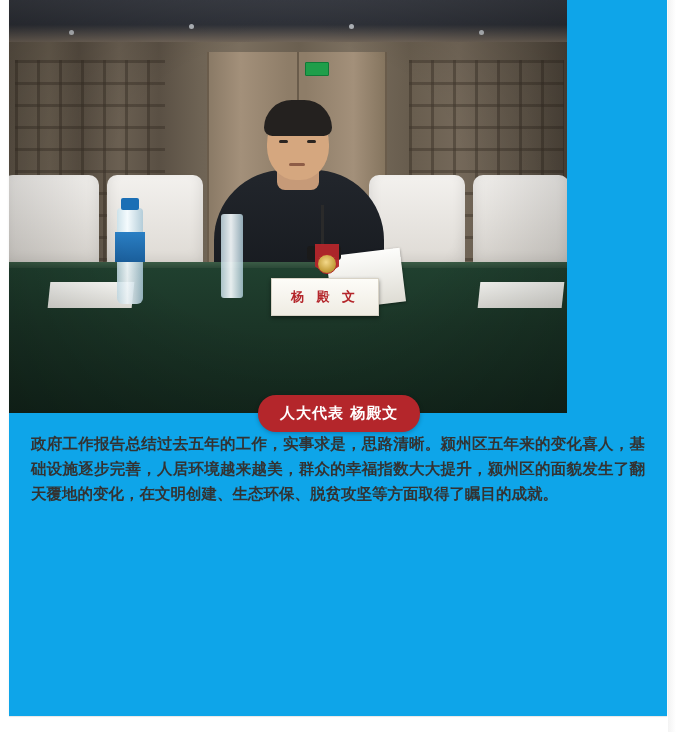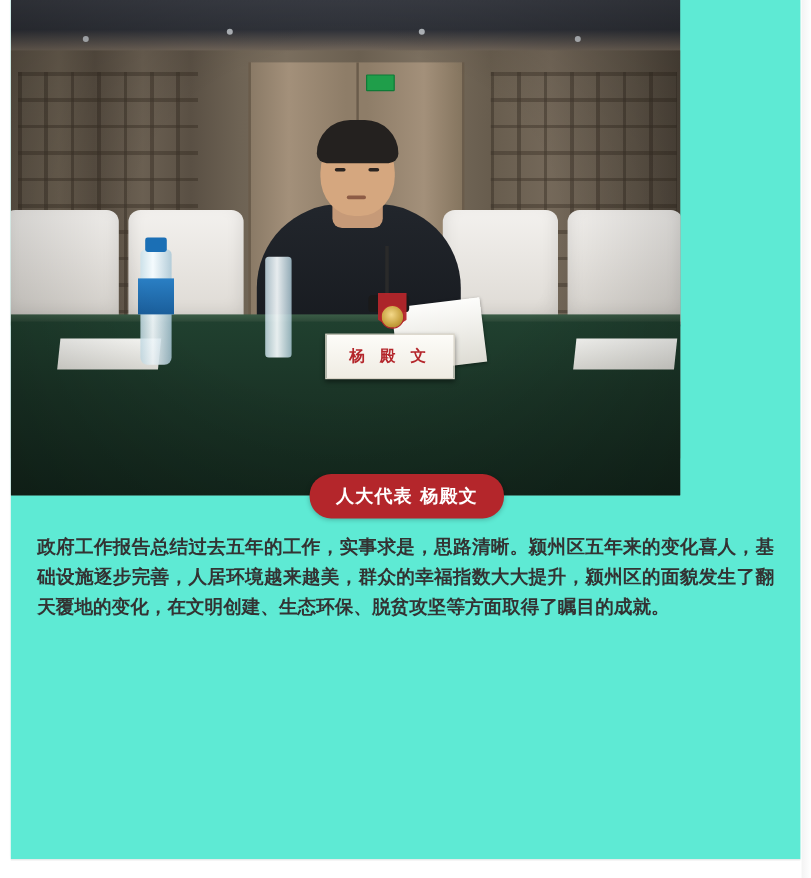--- a/index.html
+++ b/index.html
@@ -28,21 +28,21 @@
     width: 8px;
     height: 732px;
     background: linear-gradient(to right, #f3f3f3, #ffffff);
   }
   .article {
     position: absolute;
     left: 9px;
     top: 0;
     width: 658px;
     height: 716px;
-    background: #5eead4;
+    background: #0ea5e9;
     box-shadow: 0 0 3px rgba(0,0,0,0.06);
   }
 
   
   .photo-wrap {
     position: relative;
     width: 558px;
     height: 413px;
     margin: 0;
     overflow: hidden;
@@ -307,21 +307,21 @@
     letter-spacing: 1px;
     font-family: "DejaVu Sans", sans-serif;
     white-space: nowrap;
     box-shadow: 0 1px 4px rgba(0,0,0,0.25);
   }
 
   
   .body-text {
     position: absolute;
     left: 22px;
-    top: 444px;
+    top: 432px;
     width: 614px;
   }
   .body-text p {
     margin: 0 0 22px 0;
     font-size: 15.5px;
     line-height: 25px;
     color: #333333;
     font-weight: bold;
     text-align: justify;
     font-family: "DejaVu Sans", "Liberation Sans", sans-serif;

